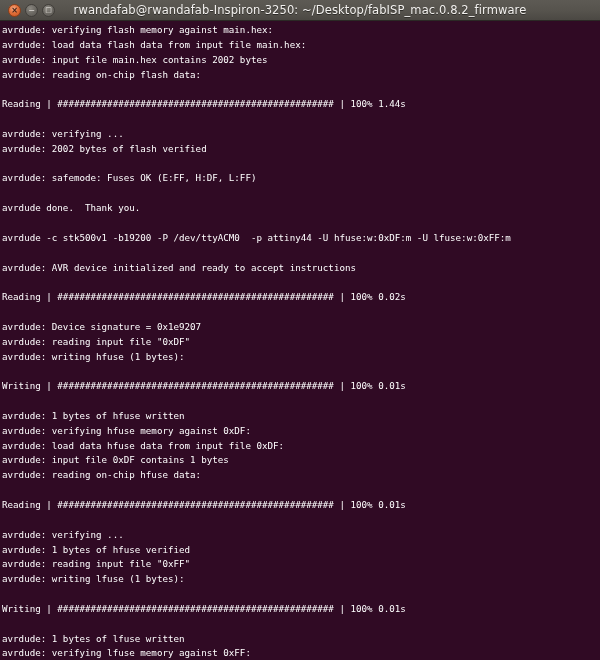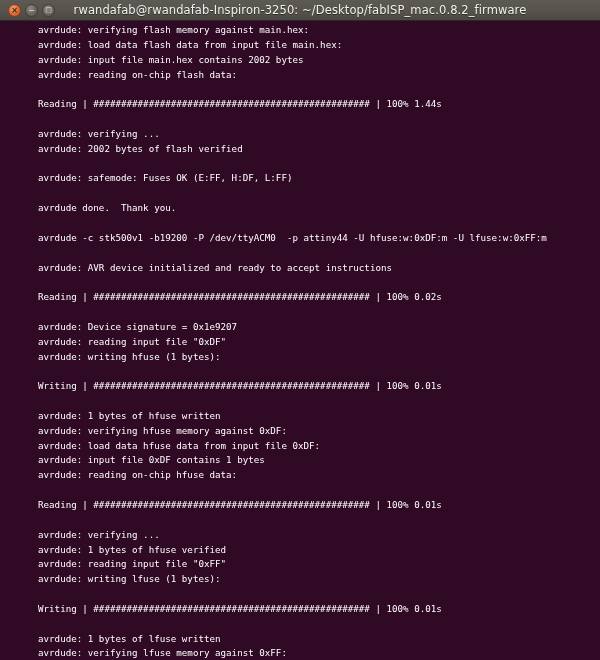--- a/index.html
+++ b/index.html
@@ -95,21 +95,20 @@
     font-size: 9.2px;
     line-height: 14.85px;
     color: #ffffff;
     white-space: pre;
     letter-spacing: 0px;
   }
   .line {
     white-space: pre;
     height: 14.85px;
     color: #ffffff;
-    margin-left: 36px;
   }
   .line.blank { color: transparent; }
 </style>
 </head>
 <body>
 
 <div id="window">
 
   <div id="titlebar">
     <div class="wbtns">

